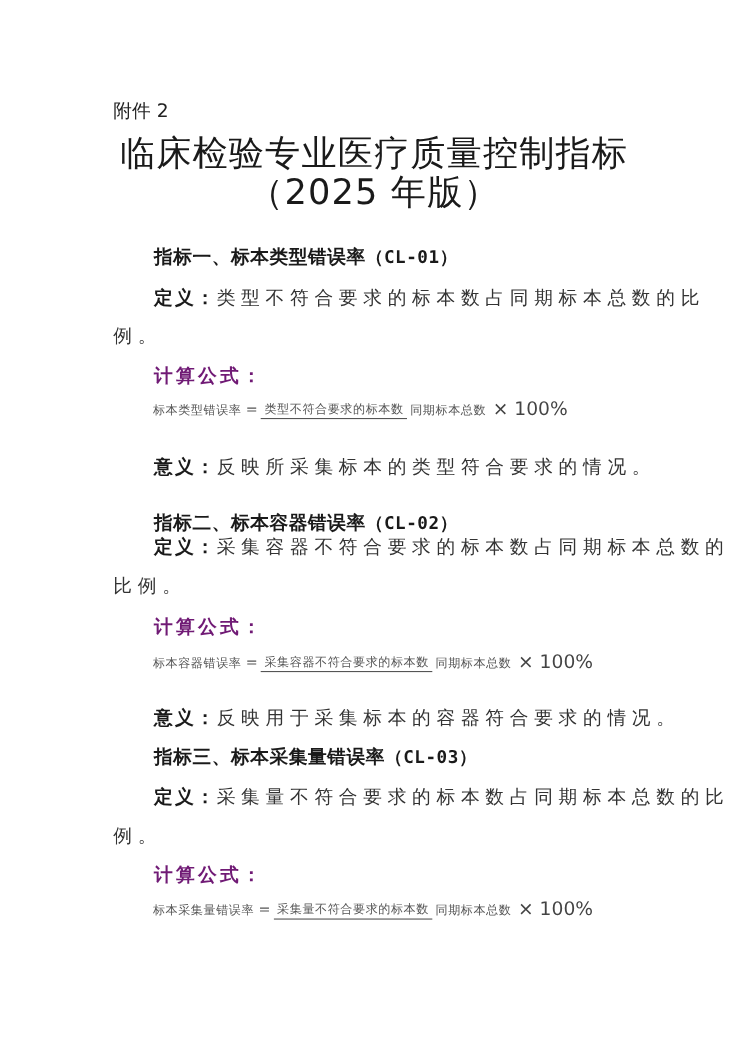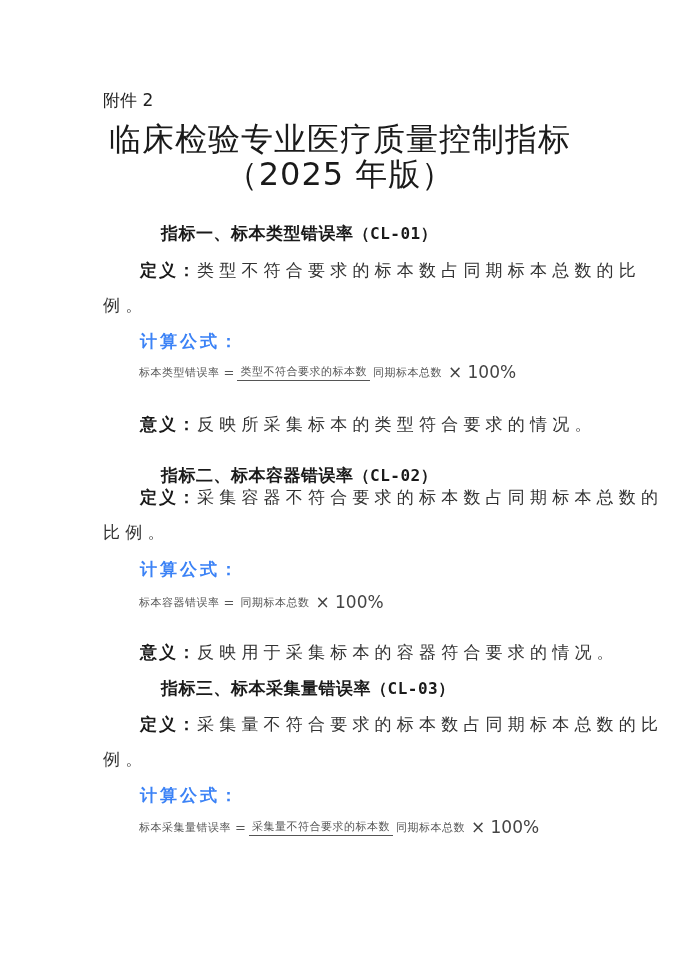--- a/index.html
+++ b/index.html
@@ -6,27 +6,27 @@
   body {
     width: 680px; height: 962px; position: relative; overflow: hidden;
     font-family: "DejaVu Sans", "Liberation Sans", sans-serif;
     color: #1a1a1a;
   }
   .abs { position: absolute; white-space: nowrap; }
   .attachment { left: 103px; top: 89px; font-size: 17px; color: #222; }
   .title { left: 0; width: 680px; text-align: center; font-size: 32px; color: #1a1a1a; letter-spacing: 1px; }
   .title1 { top: 118px; }
   .title2 { top: 153px; }
-  .heading { left: 140px; font-size: 17px; font-weight: bold; color: #1a1a1a; letter-spacing: 0.5px; margin-left: 21px; }
+  .heading { left: 140px; font-size: 17px; font-weight: bold; color: #1a1a1a; letter-spacing: 0.5px; }
   .heading .code { font-weight: bold; font-family: "DejaVu Sans Mono", "Liberation Mono", monospace; font-size: 16px; }
   .para { font-size: 17px; color: #333; letter-spacing: 5.2px; }
   .para .lbl { font-weight: bold; color: #1a1a1a; letter-spacing: 2px; }
   .line1 { left: 140px; }
   .line2 { left: 103px; }
-  .calc { left: 140px; font-size: 17px; font-weight: bold; color: #3b82f6; letter-spacing: 3px; }
+  .calc { left: 140px; font-size: 17px; font-weight: bold; color: #701a75; letter-spacing: 3px; }
   .formula {
     display: flex; align-items: center; font-family: "DejaVu Serif", "Liberation Serif", serif;
     font-size: 11px; color: #555;
   }
   .formula .lhs { margin-right: 4px; letter-spacing: 0.5px; }
   .formula .eq { margin-right: 3px; font-size: 13px; }
   .frac { display: inline-flex; align-items: center; }
   .frac .num { padding: 0 3px 1px; border-bottom: 1px solid #555; letter-spacing: 0.5px; }
   .frac .den { padding: 1px 3px 0; letter-spacing: 0.5px; }
   .formula .times { margin-left: 3px; font-family: "DejaVu Sans", sans-serif; font-size: 17px; color: #444; }
@@ -66,20 +66,21 @@
   </div>
   <div class="abs para line1" style="top:486px;">
     <span class="lbl">定义：</span><span>采集容器不符合要求的标本数占同期标本总数的</span>
   </div>
   <div class="abs para line2" style="top:521px;">比例。</div>
   <div class="abs calc" style="top:558px;">计算公式：</div>
   <div class="abs formula" style="left:139px; top:592px;">
     <span class="lhs">标本容器错误率</span>
     <span class="eq">=</span>
     <span class="frac">
+      <span class="num">采集容器不符合要求的标本数</span>
       <span class="den">同期标本总数</span>
     </span>
     <span class="times">× 100%</span>
   </div>
   <div class="abs para line1" style="top:641px;">
     <span class="lbl">意义：</span><span>反映用于采集标本的容器符合要求的情况。</span>
   </div>
 
   <div class="abs heading" style="top:677px;">
     <span>指标三、标本采集量错误率</span><span class="code">（CL-03）</span>

